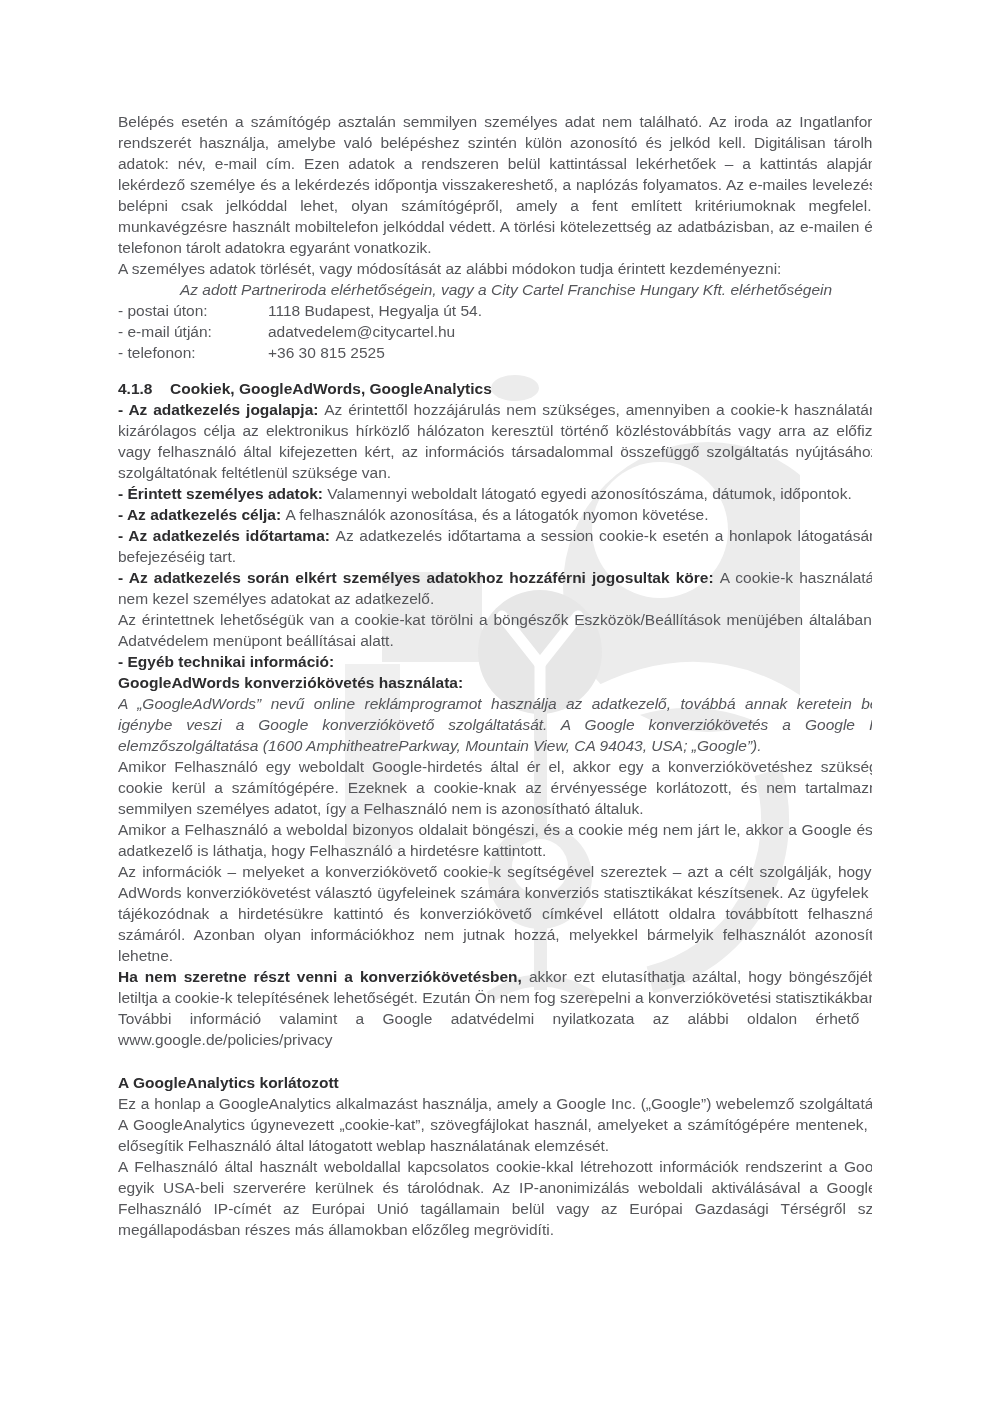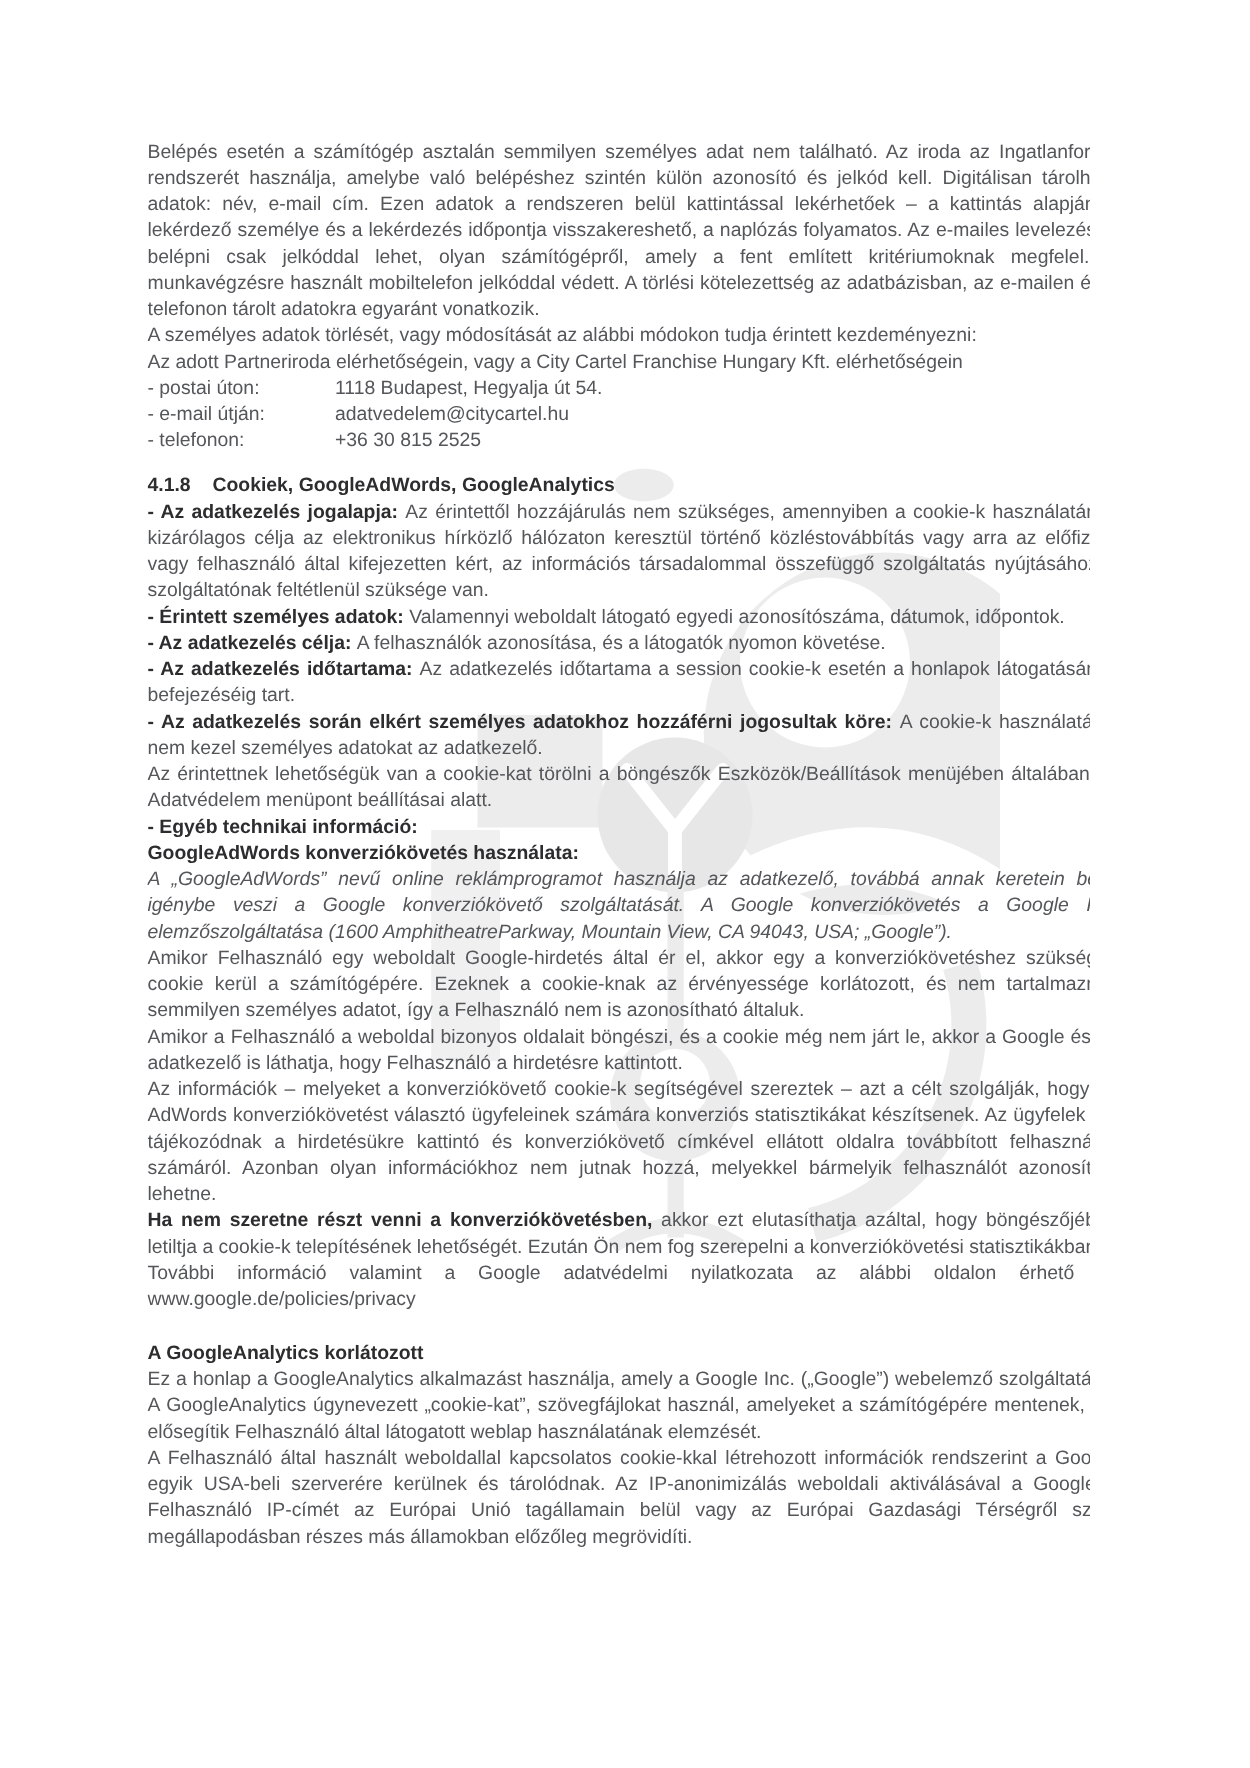--- a/index.html
+++ b/index.html
@@ -69,21 +69,21 @@
       <circle cx="210" cy="505" r="52"></circle>
       <circle cx="210" cy="495" r="28" fill="#ffffff"></circle>
       <path d="M 160 625 Q 210 592 262 625" stroke="#ececec" stroke-width="12" fill="none"></path>
       <path d="M 438 400 A 165 165 0 0 1 320 608" stroke="#ececec" stroke-width="28" fill="none"></path>
     </g>
   </svg>
 
   <div class="content" id="content">
       <p class="para" style="text-align: justify;"><span>Belépés esetén a számítógép asztalán semmilyen személyes adat nem található. Az iroda az Ingatlanforrás rendszerét használja, amelybe való belépéshez szintén külön azonosító és jelkód kell. Digitálisan tárolható adatok: név, e-mail cím. Ezen adatok a rendszeren belül kattintással lekérhetőek – a kattintás alapján a lekérdező személye és a lekérdezés időpontja visszakereshető, a naplózás folyamatos. Az e-mailes levelezésbe belépni csak jelkóddal lehet, olyan számítógépről, amely a fent említett kritériumoknak megfelel. A munkavégzésre használt mobiltelefon jelkóddal védett. A törlési kötelezettség az adatbázisban, az e-mailen és a telefonon tárolt adatokra egyaránt vonatkozik.</span></p>
       <p class="para" style="text-align: left;"><span>A személyes adatok törlését, vagy módosítását az alábbi módokon tudja érintett kezdeményezni:</span></p>
-      <p class="para" style="text-align: left;"><span>Az adott Partneriroda elérhetőségein, vagy a City Cartel Franchise Hungary Kft. elérhetőségein</span></p>
+      <p class="para" style="text-align: center; font-style: italic;"><span>Az adott Partneriroda elérhetőségein, vagy a City Cartel Franchise Hungary Kft. elérhetőségein</span></p>
       <div class="contact-row"><span class="c-label">- postai úton:</span><span class="c-value">1118 Budapest, Hegyalja út 54.</span></div>
       <div class="contact-row"><span class="c-label">- e-mail útján:</span><span class="c-value">adatvedelem@citycartel.hu</span></div>
       <div class="contact-row"><span class="c-label">- telefonon:</span><span class="c-value">+36 30 815 2525</span></div>
       <div style="height: 15px;"></div>
       <p class="para heading"><span class="h-num">4.1.8</span><span class="h-title">Cookiek, GoogleAdWords, GoogleAnalytics</span></p>
       <p class="para" style="text-align: justify;"><strong>- Az adatkezelés jogalapja: </strong><span>Az érintettől hozzájárulás nem szükséges, amennyiben a cookie-k használatának kizárólagos célja az elektronikus hírközlő hálózaton keresztül történő közléstovábbítás vagy arra az előfizető vagy felhasználó által kifejezetten kért, az információs társadalommal összefüggő szolgáltatás nyújtásához a szolgáltatónak feltétlenül szüksége van.</span></p>
       <p class="para" style="text-align: justify;"><strong>- Érintett személyes adatok: </strong><span>Valamennyi weboldalt látogató egyedi azonosítószáma, dátumok, időpontok.</span></p>
       <p class="para" style="text-align: justify;"><strong>- Az adatkezelés célja: </strong><span>A felhasználók azonosítása, és a látogatók nyomon követése.</span></p>
       <p class="para" style="text-align: justify;"><strong>- Az adatkezelés időtartama: </strong><span>Az adatkezelés időtartama a session cookie-k esetén a honlapok látogatásának befejezéséig tart.</span></p>
       <p class="para" style="text-align: justify;"><strong>- Az adatkezelés során elkért személyes adatokhoz hozzáférni jogosultak köre: </strong><span>A cookie-k használatával nem kezel személyes adatokat az adatkezelő.</span></p>

